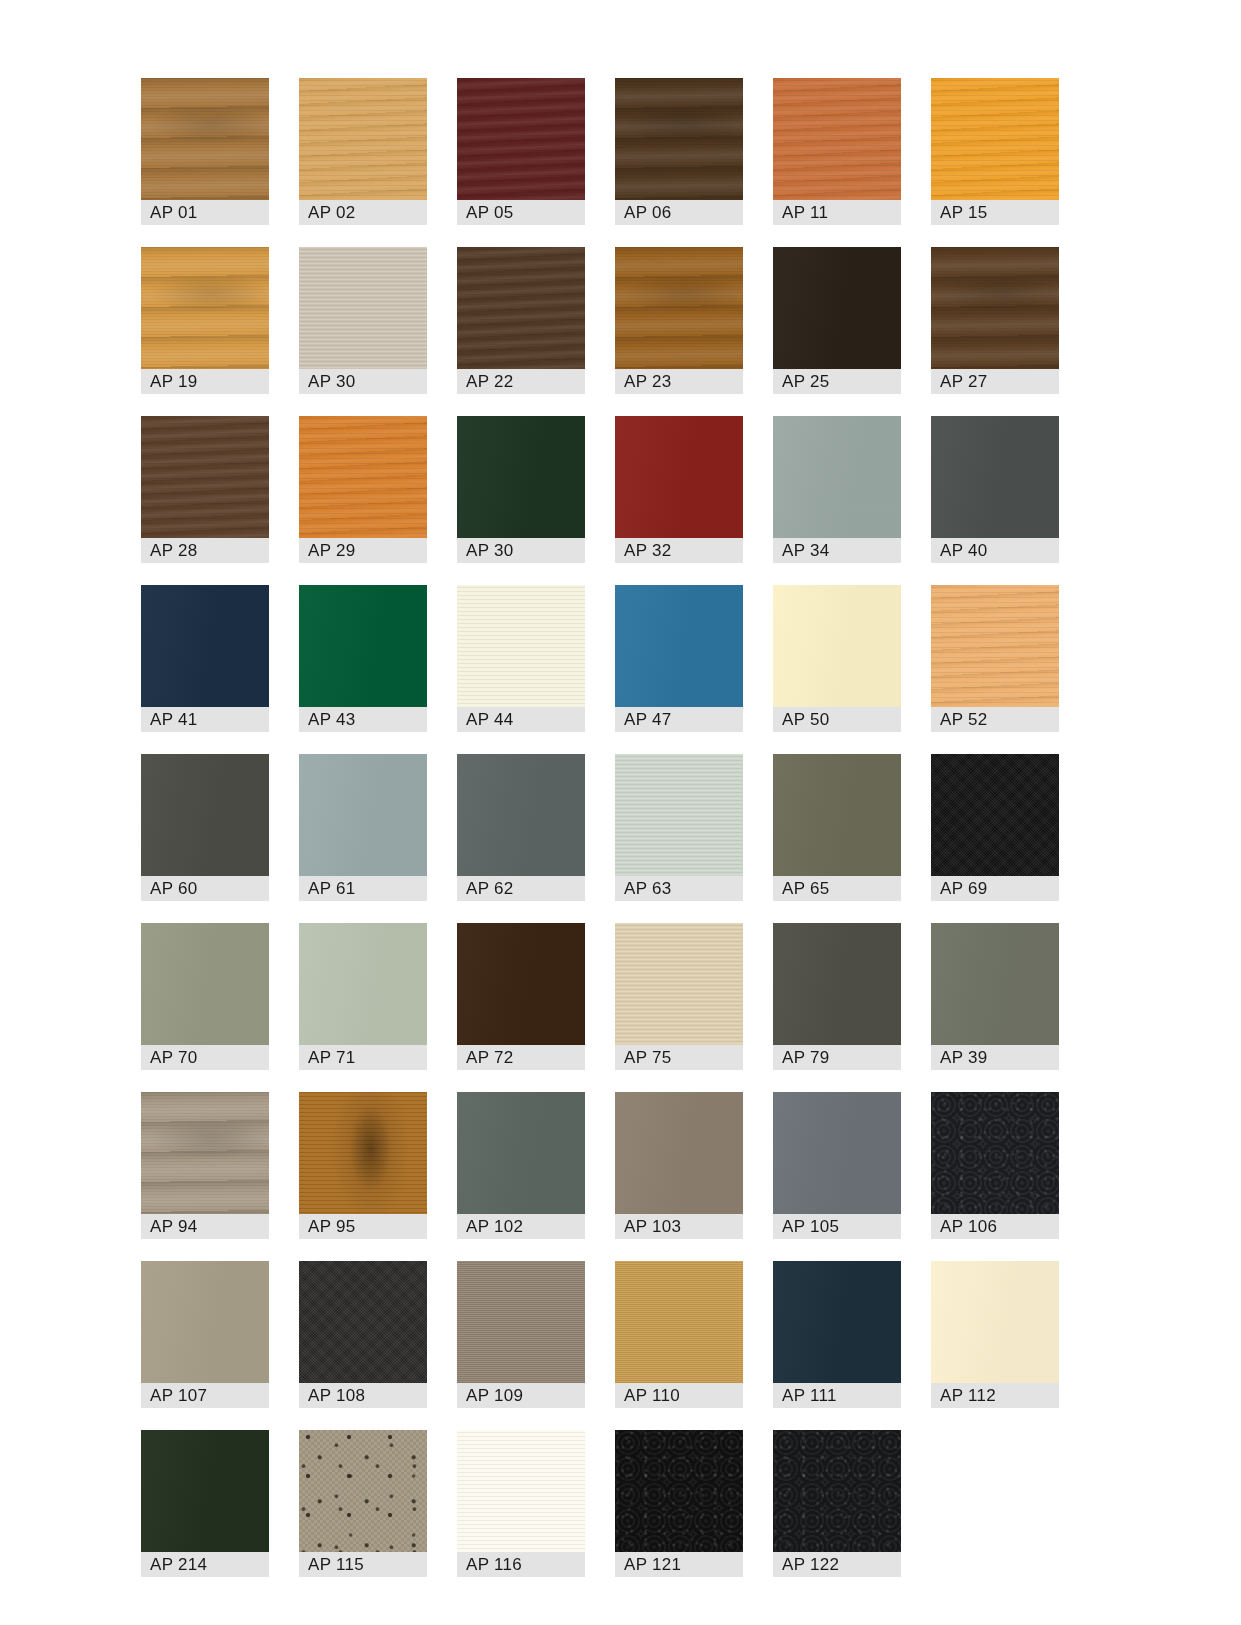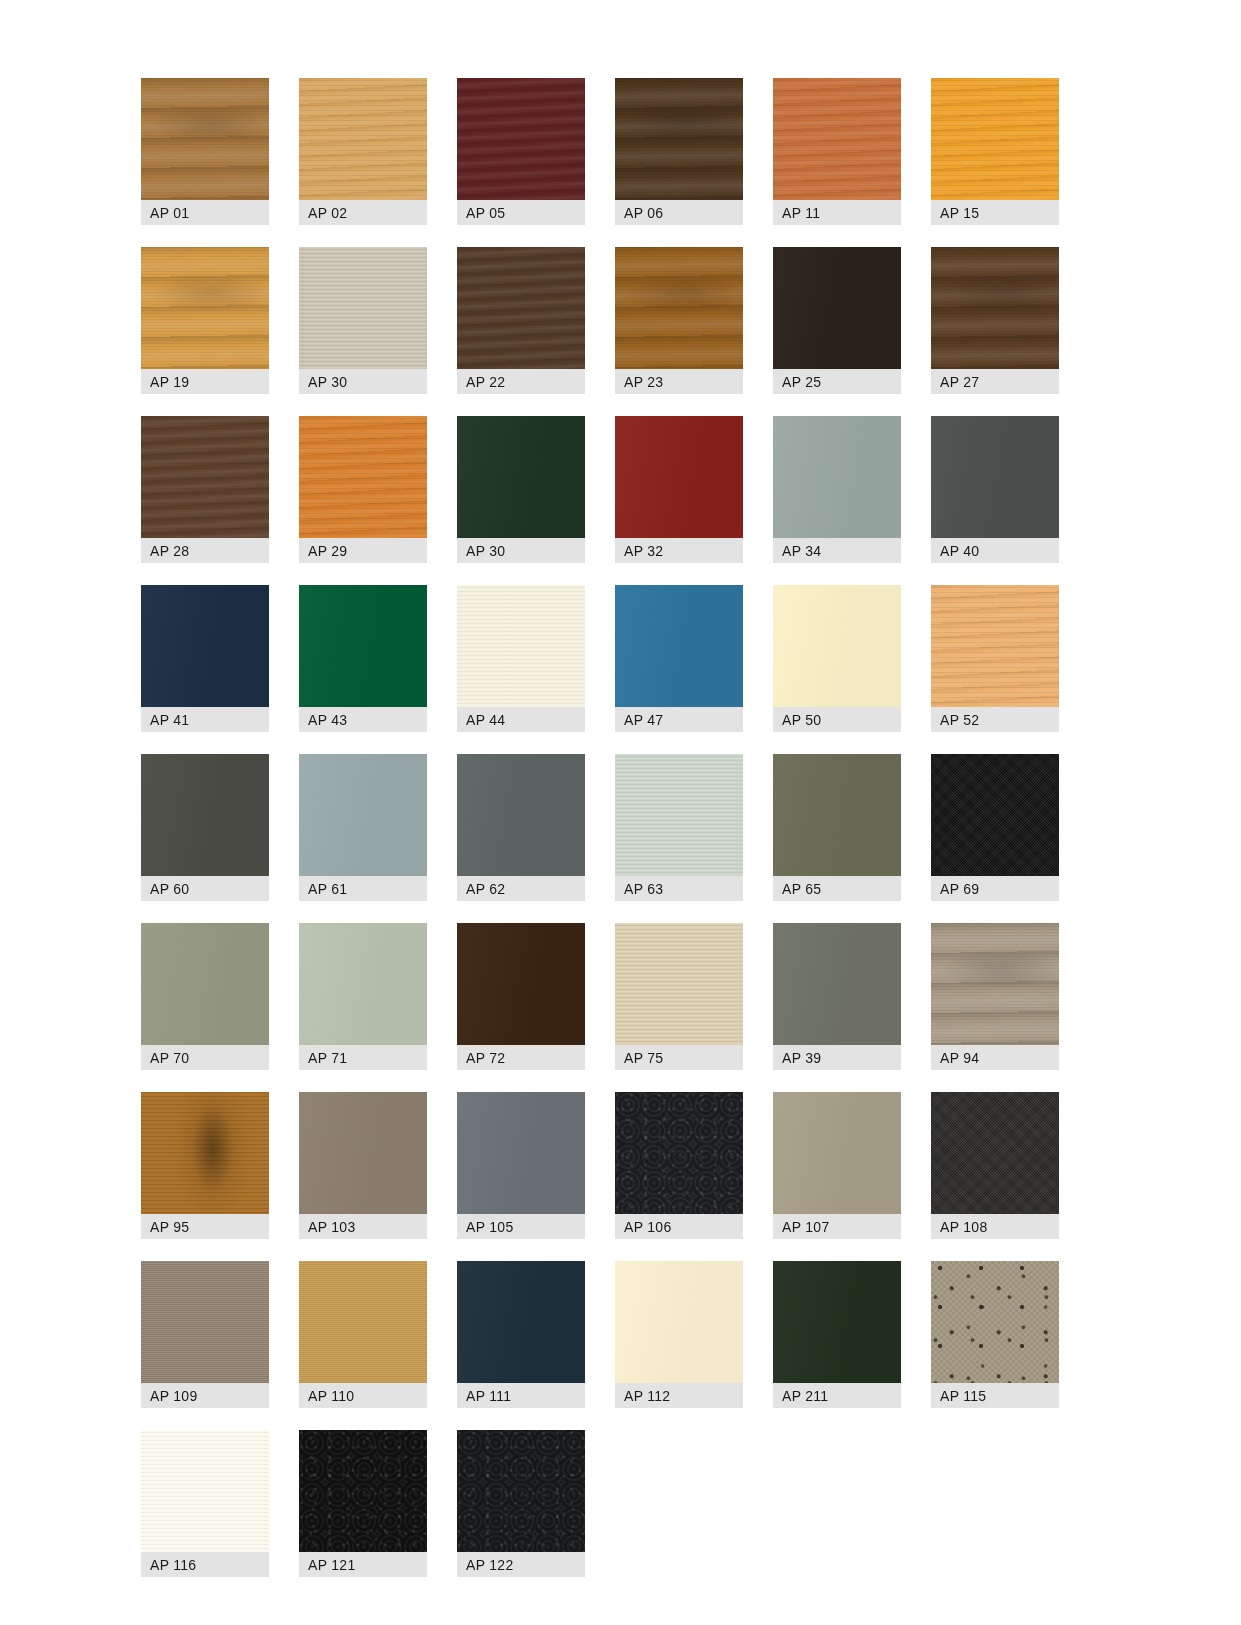--- a/index.html
+++ b/index.html
@@ -34,21 +34,21 @@
     background-repeat: repeat;
     position: relative;
     overflow: hidden;
   }
   .label {
     height: 25px;
     background: #e3e3e3;
     display: flex;
     align-items: center;
     padding-left: 9px;
-    font-size: 14px;
+    font-size: 17px;
     letter-spacing: 0.3px;
     color: #1a1a1a;
     font-family: "Liberation Sans", sans-serif;
     white-space: nowrap;
   }
 
   
   .tex-wood-fine::after {
     content: "";
     position: absolute; inset: 0;
@@ -298,32 +298,40 @@
       </div>
       <div class="swatch-cell">
         <div class="chip tex-flat" style="background-color: rgb(58, 36, 19);"></div>
         <div class="label">AP 72</div>
       </div>
       <div class="swatch-cell">
         <div class="chip tex-grain-soft" style="background-color: rgb(221, 207, 175);"></div>
         <div class="label">AP 75</div>
       </div>
       <div class="swatch-cell">
+        <div class="chip tex-flat" style="background-color: rgb(79, 79, 71);"></div>
+        <div class="label">AP 79</div>
+      </div>
+      <div class="swatch-cell">
         <div class="chip tex-flat" style="background-color: rgb(111, 115, 101);"></div>
         <div class="label">AP 39</div>
       </div>
       <div class="swatch-cell">
         <div class="chip tex-wood-broad" style="background-color: rgb(168, 154, 134);"></div>
         <div class="label">AP 94</div>
       </div>
       <div class="swatch-cell">
         <div class="chip tex-wood-knot" style="background-color: rgb(169, 109, 34);"></div>
         <div class="label">AP 95</div>
       </div>
       <div class="swatch-cell">
+        <div class="chip tex-flat" style="background-color: rgb(92, 103, 97);"></div>
+        <div class="label">AP 102</div>
+      </div>
+      <div class="swatch-cell">
         <div class="chip tex-flat" style="background-color: rgb(140, 127, 111);"></div>
         <div class="label">AP 103</div>
       </div>
       <div class="swatch-cell">
         <div class="chip tex-flat" style="background-color: rgb(107, 114, 119);"></div>
         <div class="label">AP 105</div>
       </div>
       <div class="swatch-cell">
         <div class="chip tex-leather" style="background-color: rgb(28, 30, 34);"></div>
         <div class="label">AP 106</div>
@@ -347,21 +355,21 @@
       <div class="swatch-cell">
         <div class="chip tex-flat" style="background-color: rgb(29, 47, 60);"></div>
         <div class="label">AP 111</div>
       </div>
       <div class="swatch-cell">
         <div class="chip tex-flat" style="background-color: rgb(251, 240, 207);"></div>
         <div class="label">AP 112</div>
       </div>
       <div class="swatch-cell">
         <div class="chip tex-flat" style="background-color: rgb(34, 48, 30);"></div>
-        <div class="label">AP 211</div>
+        <div class="label">AP 214</div>
       </div>
       <div class="swatch-cell">
         <div class="chip tex-stone" style="background-color: rgb(163, 153, 132);"></div>
         <div class="label">AP 115</div>
       </div>
       <div class="swatch-cell">
         <div class="chip tex-grain-soft" style="background-color: rgb(252, 250, 239);"></div>
         <div class="label">AP 116</div>
       </div>
       <div class="swatch-cell">

